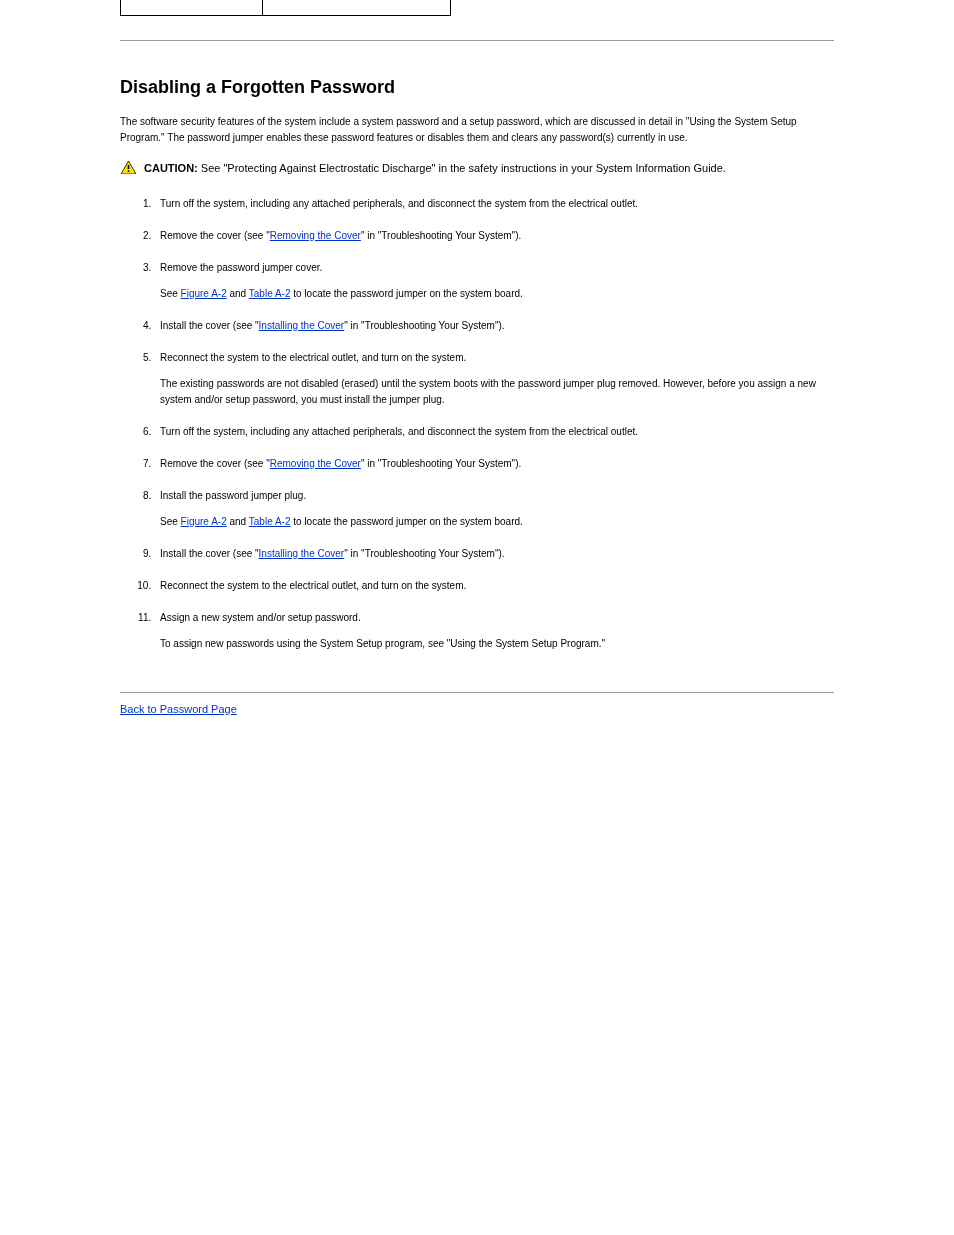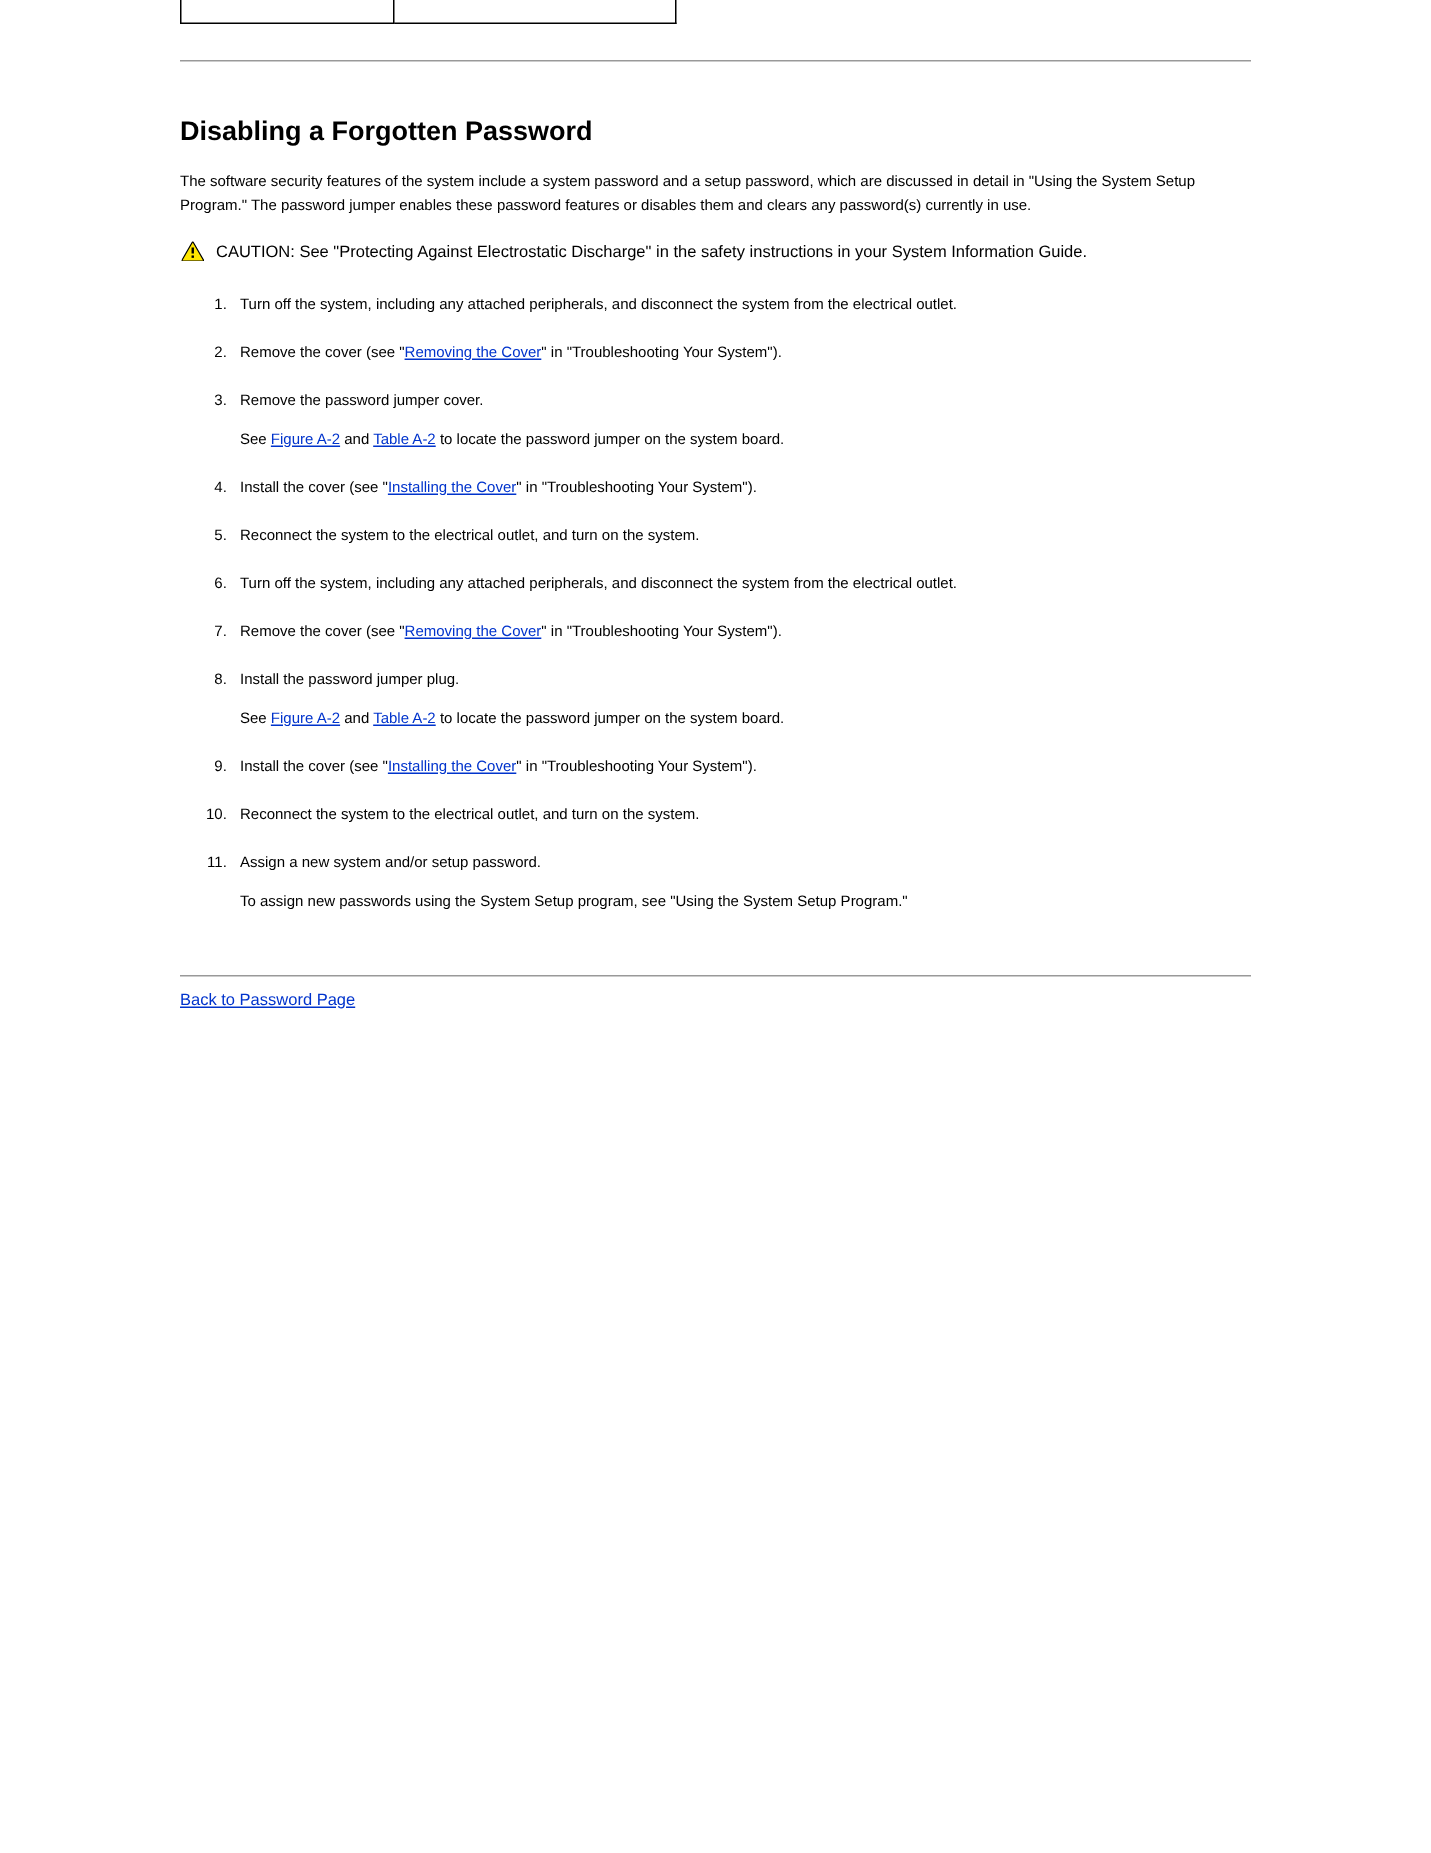--- a/index.html
+++ b/index.html
@@ -59,21 +59,21 @@
     width: 16px;
     display:flex;
     justify-content:center;
     padding-top:1px;
   }
   .caution-text {
     font-size: 11px;
     line-height: 1.6;
   }
   .caution-text .label {
-    font-weight: normal;
+    font-weight: bold;
     text-align: right;
   }
   
   .steps {
     list-style: decimal;
     padding-left: 34px;
     margin: 0 0 14px 0;
   }
   .steps li {
     font-size: 10px;
@@ -139,20 +139,21 @@
         <span>Remove the password jumper cover.</span>
         <span class="sub">
           <span>See </span><a href="#" class="link">Figure A-2</a><span> and </span><a href="#" class="link">Table A-2</a><span> to locate the password jumper on the system board.</span>
         </span>
       </li>
 
       <li><span>Install the cover (see "</span><a href="#" class="link">Installing the Cover</a><span>" in "Troubleshooting Your System").</span></li>
 
       <li>
         <span>Reconnect the system to the electrical outlet, and turn on the system.</span>
+        <span class="sub">The existing passwords are not disabled (erased) until the system boots with the password jumper plug removed. However, before you assign a new system and/or setup password, you must install the jumper plug.</span>
       </li>
 
       <li><span>Turn off the system, including any attached peripherals, and disconnect the system from the electrical outlet.</span></li>
 
       <li><span>Remove the cover (see "</span><a href="#" class="link">Removing the Cover</a><span>" in "Troubleshooting Your System").</span></li>
 
       <li>
         <span>Install the password jumper plug.</span>
         <span class="sub">
           <span>See </span><a href="#" class="link">Figure A-2</a><span> and </span><a href="#" class="link">Table A-2</a><span> to locate the password jumper on the system board.</span>

